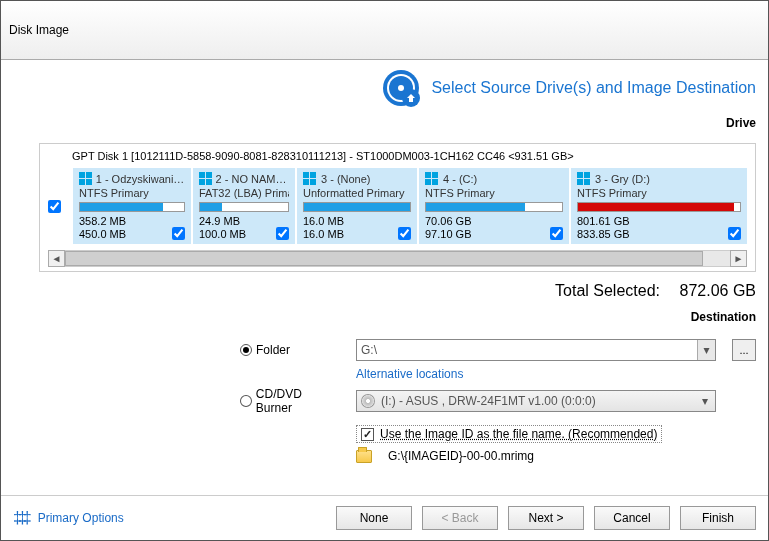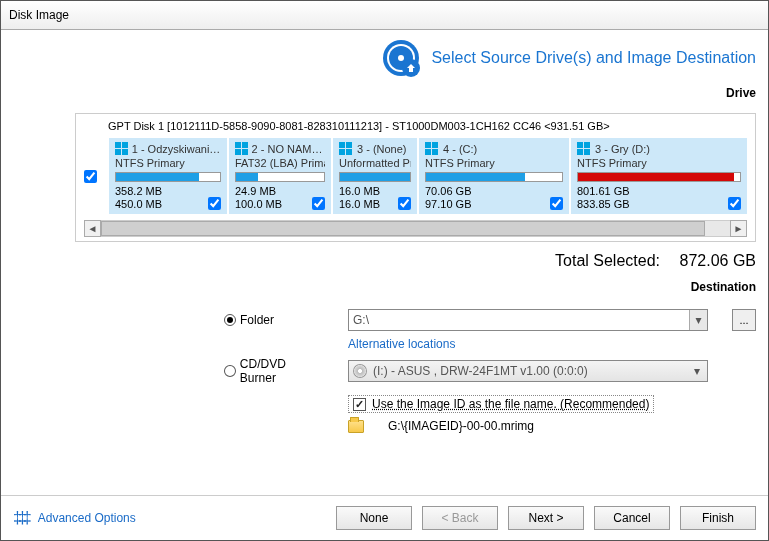--- a/index.html
+++ b/index.html
@@ -1,18 +1,18 @@
 <!DOCTYPE html>
 <html><head>
 <meta charset="utf-8">
 <style>
   * { box-sizing: border-box; font-family: "Segoe UI", Tahoma, sans-serif; }
   body { margin: 0; background: #fff; font-size: 12px; color: #000; }
   .window { width: 769px; height: 541px; border: 1px solid #555; display: flex; flex-direction: column; }
-  .titlebar { background: linear-gradient(#fff, #eee); border-bottom: 1px solid #aaa; padding: 7px 8px; font-size: 12px; }
+  .titlebar { background: linear-gradient(#fff, #eee); border-bottom: 1px solid #aaa; padding: 22px 8px; font-size: 12px; }
   .content { flex: 1; display: flex; flex-direction: column; padding: 8px 12px 0 12px; overflow: hidden; align-items: flex-end; }
   .header-row { display: flex; align-items: center; gap: 10px; margin-bottom: 6px; }
   .disk-icon { width: 40px; height: 40px; }
   .page-title { color: #1a75d1; font-size: 16px; }
   .section-label { font-weight: bold; font-size: 12px; margin: 2px 0 4px 0; }
   .section-hr { border: none; border-top: 1px solid #ccc; margin: 2px 0 6px 0; }
   .source-box { border: 1px solid #ccc; padding: 6px 8px 4px 8px; position: relative; }
   .disk-header { font-size: 11px; margin: 0 0 6px 24px; }
   .partitions-row { display: flex; align-items: stretch; gap: 8px; }
   .disk-check { display:flex; align-items:center; padding-right:4px;}
@@ -29,21 +29,21 @@
   .sizes { display:flex; align-items:flex-end; justify-content:space-between; }
   .size-text { font-size: 11px; line-height:1.15; }
   .part-check { }
   .hscroll { display:flex; align-items:center; margin-top:6px; height:17px; }
   .hscroll .arrow { width:17px; height:17px; background:#f0f0f0; border:1px solid #aaa; display:flex; align-items:center; justify-content:center; font-size:10px; color:#555;}
   .hscroll .track { flex:1; height:17px; background:#e8e8e8; border-top:1px solid #ccc; border-bottom:1px solid #ccc; position:relative;}
   .hscroll .thumb { position:absolute; left:0; top:0; height:100%; width:96%; background:#cfcfcf; border:1px solid #aaa;}
   .total-row { margin: 10px 0 8px 18px; font-size:16px; }
   .total-row span:first-child{ display:inline-block; width:120px; }
   .dest-body { padding: 2px 0 0 6px; }
-  .dest-row { display:flex; align-items:center; margin-bottom:6px; gap:24px; }
+  .dest-row { display:flex; align-items:center; margin-bottom:6px; gap:16px; }
   .dest-label { width: 100px; display:flex; align-items:center; gap:4px; font-size:12px;}
   .radio { width:12px; height:12px; border:1px solid #555; border-radius:50%; display:inline-flex; align-items:center; justify-content:center; }
   .radio.checked::after{ content:""; width:6px; height:6px; background:#000; border-radius:50%;}
   .text-input { border:1px solid #888; height:22px; padding:2px 6px; font-size:12px; background:#fff; }
   .folder-input { width: 335px; }
   .browse-btn { width:24px; height:22px; border:1px solid #888; background:#efefef; font-size:11px; display:flex; align-items:center; justify-content:center;}
   .link { color:#1a6bc7; font-size:12px; cursor:pointer;}
   .combo { width: 360px; height:22px; border:1px solid #888; background:linear-gradient(#f4f4f4,#e4e4e4); display:flex; align-items:center; padding:0 4px; font-size:12px; color:#555; gap:6px; position:relative;}
   .combo .dd { position:absolute; right:2px; top:2px; bottom:2px; width:16px; display:flex; align-items:center; justify-content:center; color:#555;}
   .combo.input-style { background:#fff; }
@@ -123,21 +123,21 @@
               </div>
               <div class="part-fs">FAT32 (LBA) Primary</div>
               <div class="bar">
                 <div class="bar-fill" style="width:25%;background:#1e9fe6;"></div>
               </div>
               <div class="sizes">
                 <div class="size-text">24.9 MB<br>100.0 MB</div>
                 <input type="checkbox" checked="" class="part-check" style="">
               </div>
             </div>
-            <div class="part" style="width: 84px;">
+            <div class="part" style="width: 120px;">
               <div class="top">
                 <span class="winlogo">
                   <span class="a"></span>
                   <span class="b"></span>
                   <span class="c"></span>
                   <span class="d"></span>
                 </span>
                 <span class="part-name">3 -   (None)</span>
               </div>
               <div class="part-fs">Unformatted Primary</div>
@@ -250,21 +250,21 @@
         <div class="dest-label"></div>
         <span class="folder-icon"></span>
         <span>G:\{IMAGEID}-00-00.mrimg</span>
       </div>
 
     </div>
   </div>
 
   <div class="footer">
     <span class="adv-icon">‡‡‡</span>
-    <span class="link">Advanced Options</span>
+    <span class="link">Primary Options</span>
     <div class="spacer"></div>
     <div class="btn">None</div>
     <div class="btn disabled">&lt; Back</div>
     <div class="btn">Next &gt;</div>
     <div class="btn">Cancel</div>
     <div class="btn">Finish</div>
   </div>
 </div>
 
 </body></html>

